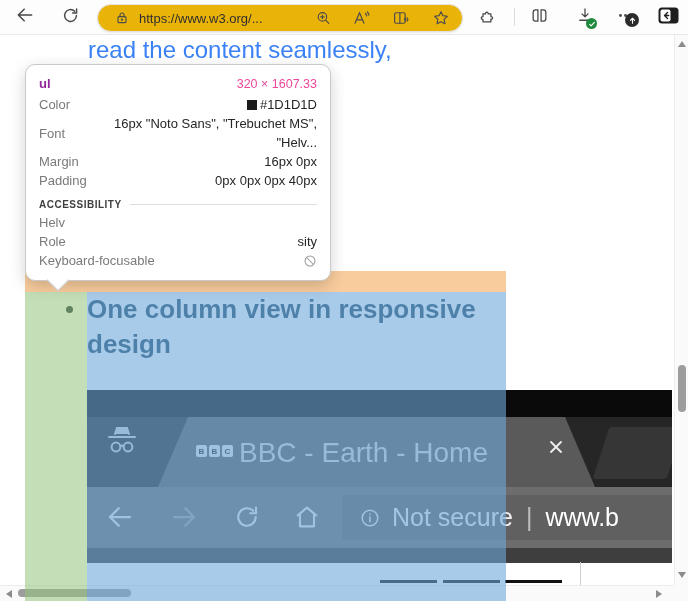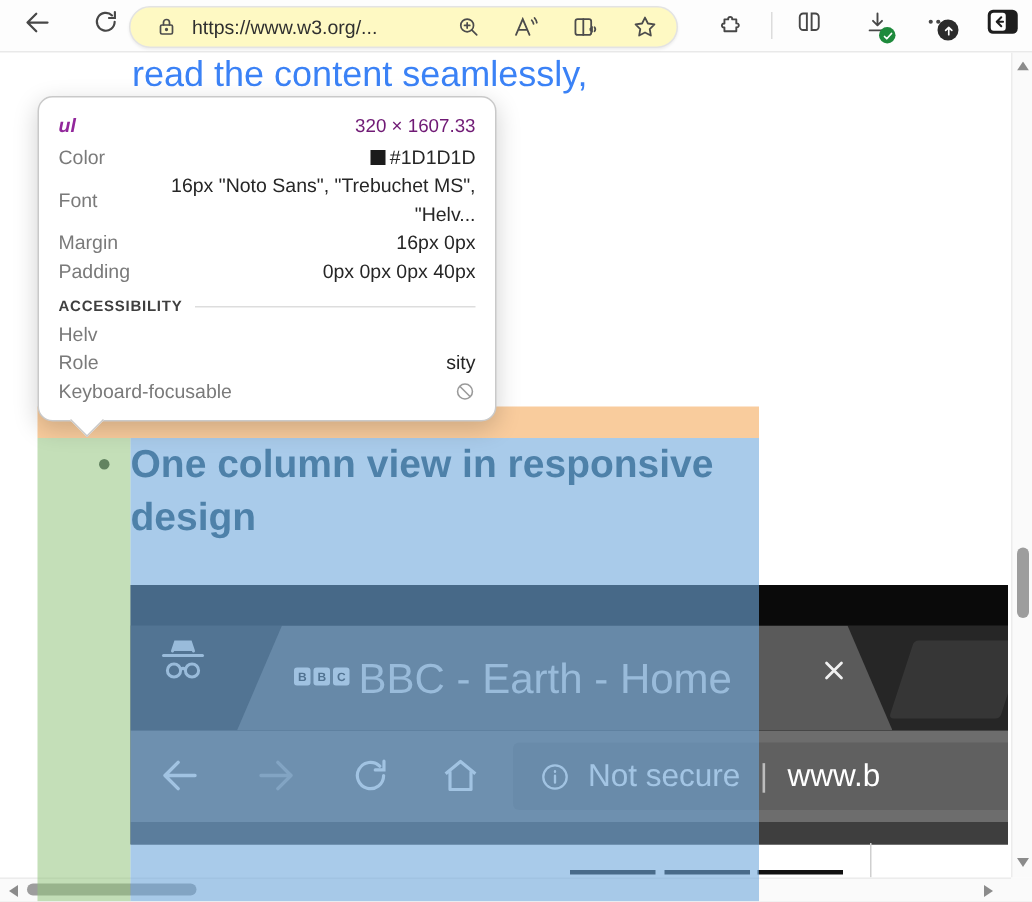--- a/index.html
+++ b/index.html
@@ -5,21 +5,21 @@
   html,body{margin:0;padding:0;background:#e8e8e8;}
   .screen{position:relative;width:688px;height:601px;background:#ffffff;overflow:hidden;
           font-family:"Liberation Sans",sans-serif;margin:0 auto;}
   .abs{position:absolute;}
 
   
   .toolbar{position:absolute;left:0;top:0;width:688px;height:34px;background:#fdfdfd;
            border-bottom:1px solid #e9e9e9;z-index:50;}
   .tb-btn{position:absolute;top:5px;width:24px;height:24px;display:flex;align-items:center;
           justify-content:center;color:#474747;}
-  .omnibox{position:absolute;left:86px;top:4px;width:364px;height:26px;background:#fef9c3;
+  .omnibox{position:absolute;left:97px;top:4px;width:364px;height:26px;background:#eab308;
            border:1px solid #e3e3e3;border-radius:14px;box-shadow:0 1px 2px rgba(0,0,0,.07);}
   .om-ic{position:absolute;top:50%;transform:translateY(-50%);color:#4c4c4c;display:flex;}
   .url{position:absolute;left:41px;top:50%;transform:translateY(-50%);font-size:13px;
        color:#2f2f2f;white-space:nowrap;}
   .tb-divider{position:absolute;left:514px;top:8px;width:1px;height:18px;background:#dcdcdc;}
   .badge{position:absolute;border-radius:50%;display:flex;align-items:center;justify-content:center;}
   .dl-badge{left:13px;top:13px;width:11px;height:11px;background:#1e8a3c;}
   .up-badge{left:12px;top:8px;width:14px;height:14px;background:#2b2b2b;}
 
   
@@ -38,21 +38,21 @@
   .tab2{position:absolute;left:514px;top:10px;width:74px;height:52px;background:#363636;
         transform:skewX(-18deg);border-radius:3px;}
   .favicon{position:absolute;left:38px;top:28px;display:flex;gap:2px;}
   .fv{width:11px;height:12px;background:#e9e9e9;border-radius:2px;color:#222;font-size:8px;
       font-weight:bold;display:flex;align-items:center;justify-content:center;}
   .tab-title{position:absolute;left:81px;top:20px;font-size:28px;color:#d8d8d8;white-space:nowrap;}
   .m-toolbar{position:absolute;left:0;top:97px;width:585px;height:61px;background:#6d6d6d;}
   .m-btn{position:absolute;top:13px;width:34px;height:34px;display:flex;align-items:center;
          justify-content:center;color:#ececec;}
   .m-field{position:absolute;left:255px;top:8px;width:340px;height:45px;background:#606060;
-           border-radius:4px;display:flex;align-items:center;font-size:21px;color:#f1f1f1;
+           border-radius:4px;display:flex;align-items:center;font-size:25px;color:#f1f1f1;
            overflow:hidden;white-space:nowrap;}
   .m-bottom{position:absolute;left:0;top:158px;width:585px;height:15px;background:#3e3e3e;}
 
   .dash{position:absolute;top:580px;height:3px;background:#111;z-index:1;}
   .vline{position:absolute;left:580px;top:562px;width:1px;height:23px;background:#cfcfcf;z-index:1;}
 
   
   .ov{position:absolute;z-index:30;pointer-events:none;}
   .ov-margin{left:25px;top:271px;width:481px;height:21px;background:rgba(246,178,107,.66);}
   .ov-pad{left:25px;top:292px;width:62px;height:309px;background:rgba(147,196,125,.55);}
@@ -60,22 +60,22 @@
 
   
   .tip{position:absolute;left:25px;top:64px;width:306px;background:#fff;border:1px solid #c9c9c9;
        border-radius:10px;box-shadow:0 5px 16px rgba(0,0,0,.18);z-index:40;
        padding:8px 13px 10px;box-sizing:border-box;font-size:13px;}
   .tip-arrow{position:absolute;left:24px;bottom:-8px;width:15px;height:15px;background:#fff;
              border-right:1px solid #c9c9c9;border-bottom:1px solid #c9c9c9;transform:rotate(45deg);}
   .trow{display:flex;justify-content:space-between;align-items:center;line-height:19px;}
   .tlabel{color:#7a7a7a;}
   .tval{color:#262626;text-align:right;}
-  .tag{color:#92279b;font-weight:bold;font-style:italic;}
-  .dims{color:#701a75;font-size:12.5px;}
+  .tag{color:#92279b;font-weight:bold;}
+  .dims{color:#ec4899;font-size:12.5px;}
   .swatch{display:inline-block;width:10px;height:10px;background:#1b1b1b;margin-right:3px;
           vertical-align:-1px;}
   .acc-head{display:flex;align-items:center;gap:8px;margin:9px 0 3px;font-size:10px;
             font-weight:bold;letter-spacing:.5px;color:#3f3f3f;}
   .acc-line{flex:1;height:1px;background:#ddd;}
 
   
   .vsb{position:absolute;left:674px;top:35px;width:14px;height:550px;background:#fafafa;
        border-left:1px solid #ececec;z-index:20;box-sizing:border-box;}
   .vthumb{position:absolute;left:3px;top:330px;width:8px;height:47px;background:#9d9d9d;border-radius:4px;}

